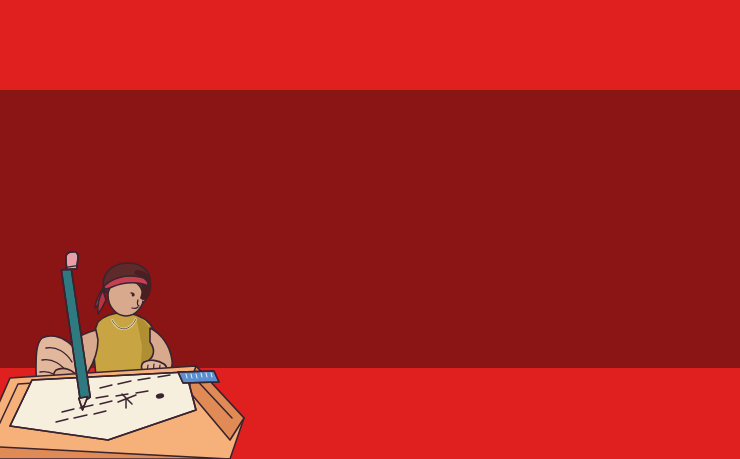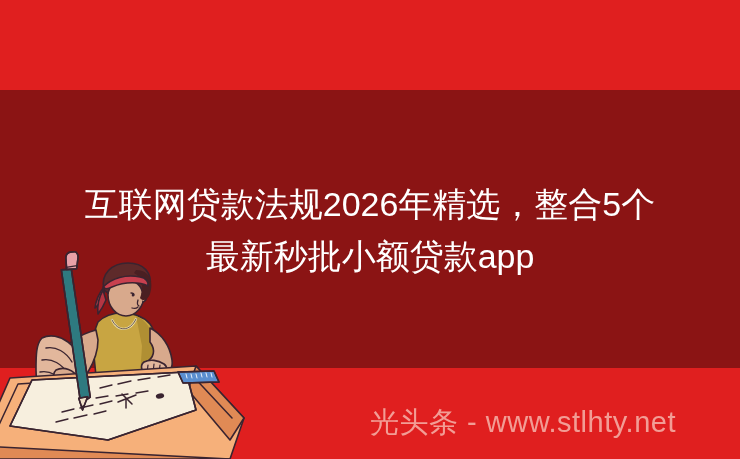--- a/index.html
+++ b/index.html
@@ -195,18 +195,15 @@
 
           <path d="M79,148 L88,147 L82,160 Z" fill="#F2E3CB" transform="rotate(-4 83 152)"></path>
           <path d="M79,148 L88,147 L82,160 Z" fill="none" stroke="#3A2430" stroke-width="1.4" transform="rotate(-4 83 152)"></path>
           <path d="M81,156 L85,155 L82,161 Z" fill="#3A2430" stroke="none" transform="rotate(-4 83 158)"></path>
         </g>
 
       </g>
     </svg>
   </div>
 
-  <div class="headline">互联网贷款法规2026年精选，整合5个
-最新秒批小额贷款app</div>
-
-  <div class="watermark">光头条 - www.stlhty.net</div>
+
 
 </div>
 
 </body></html>

